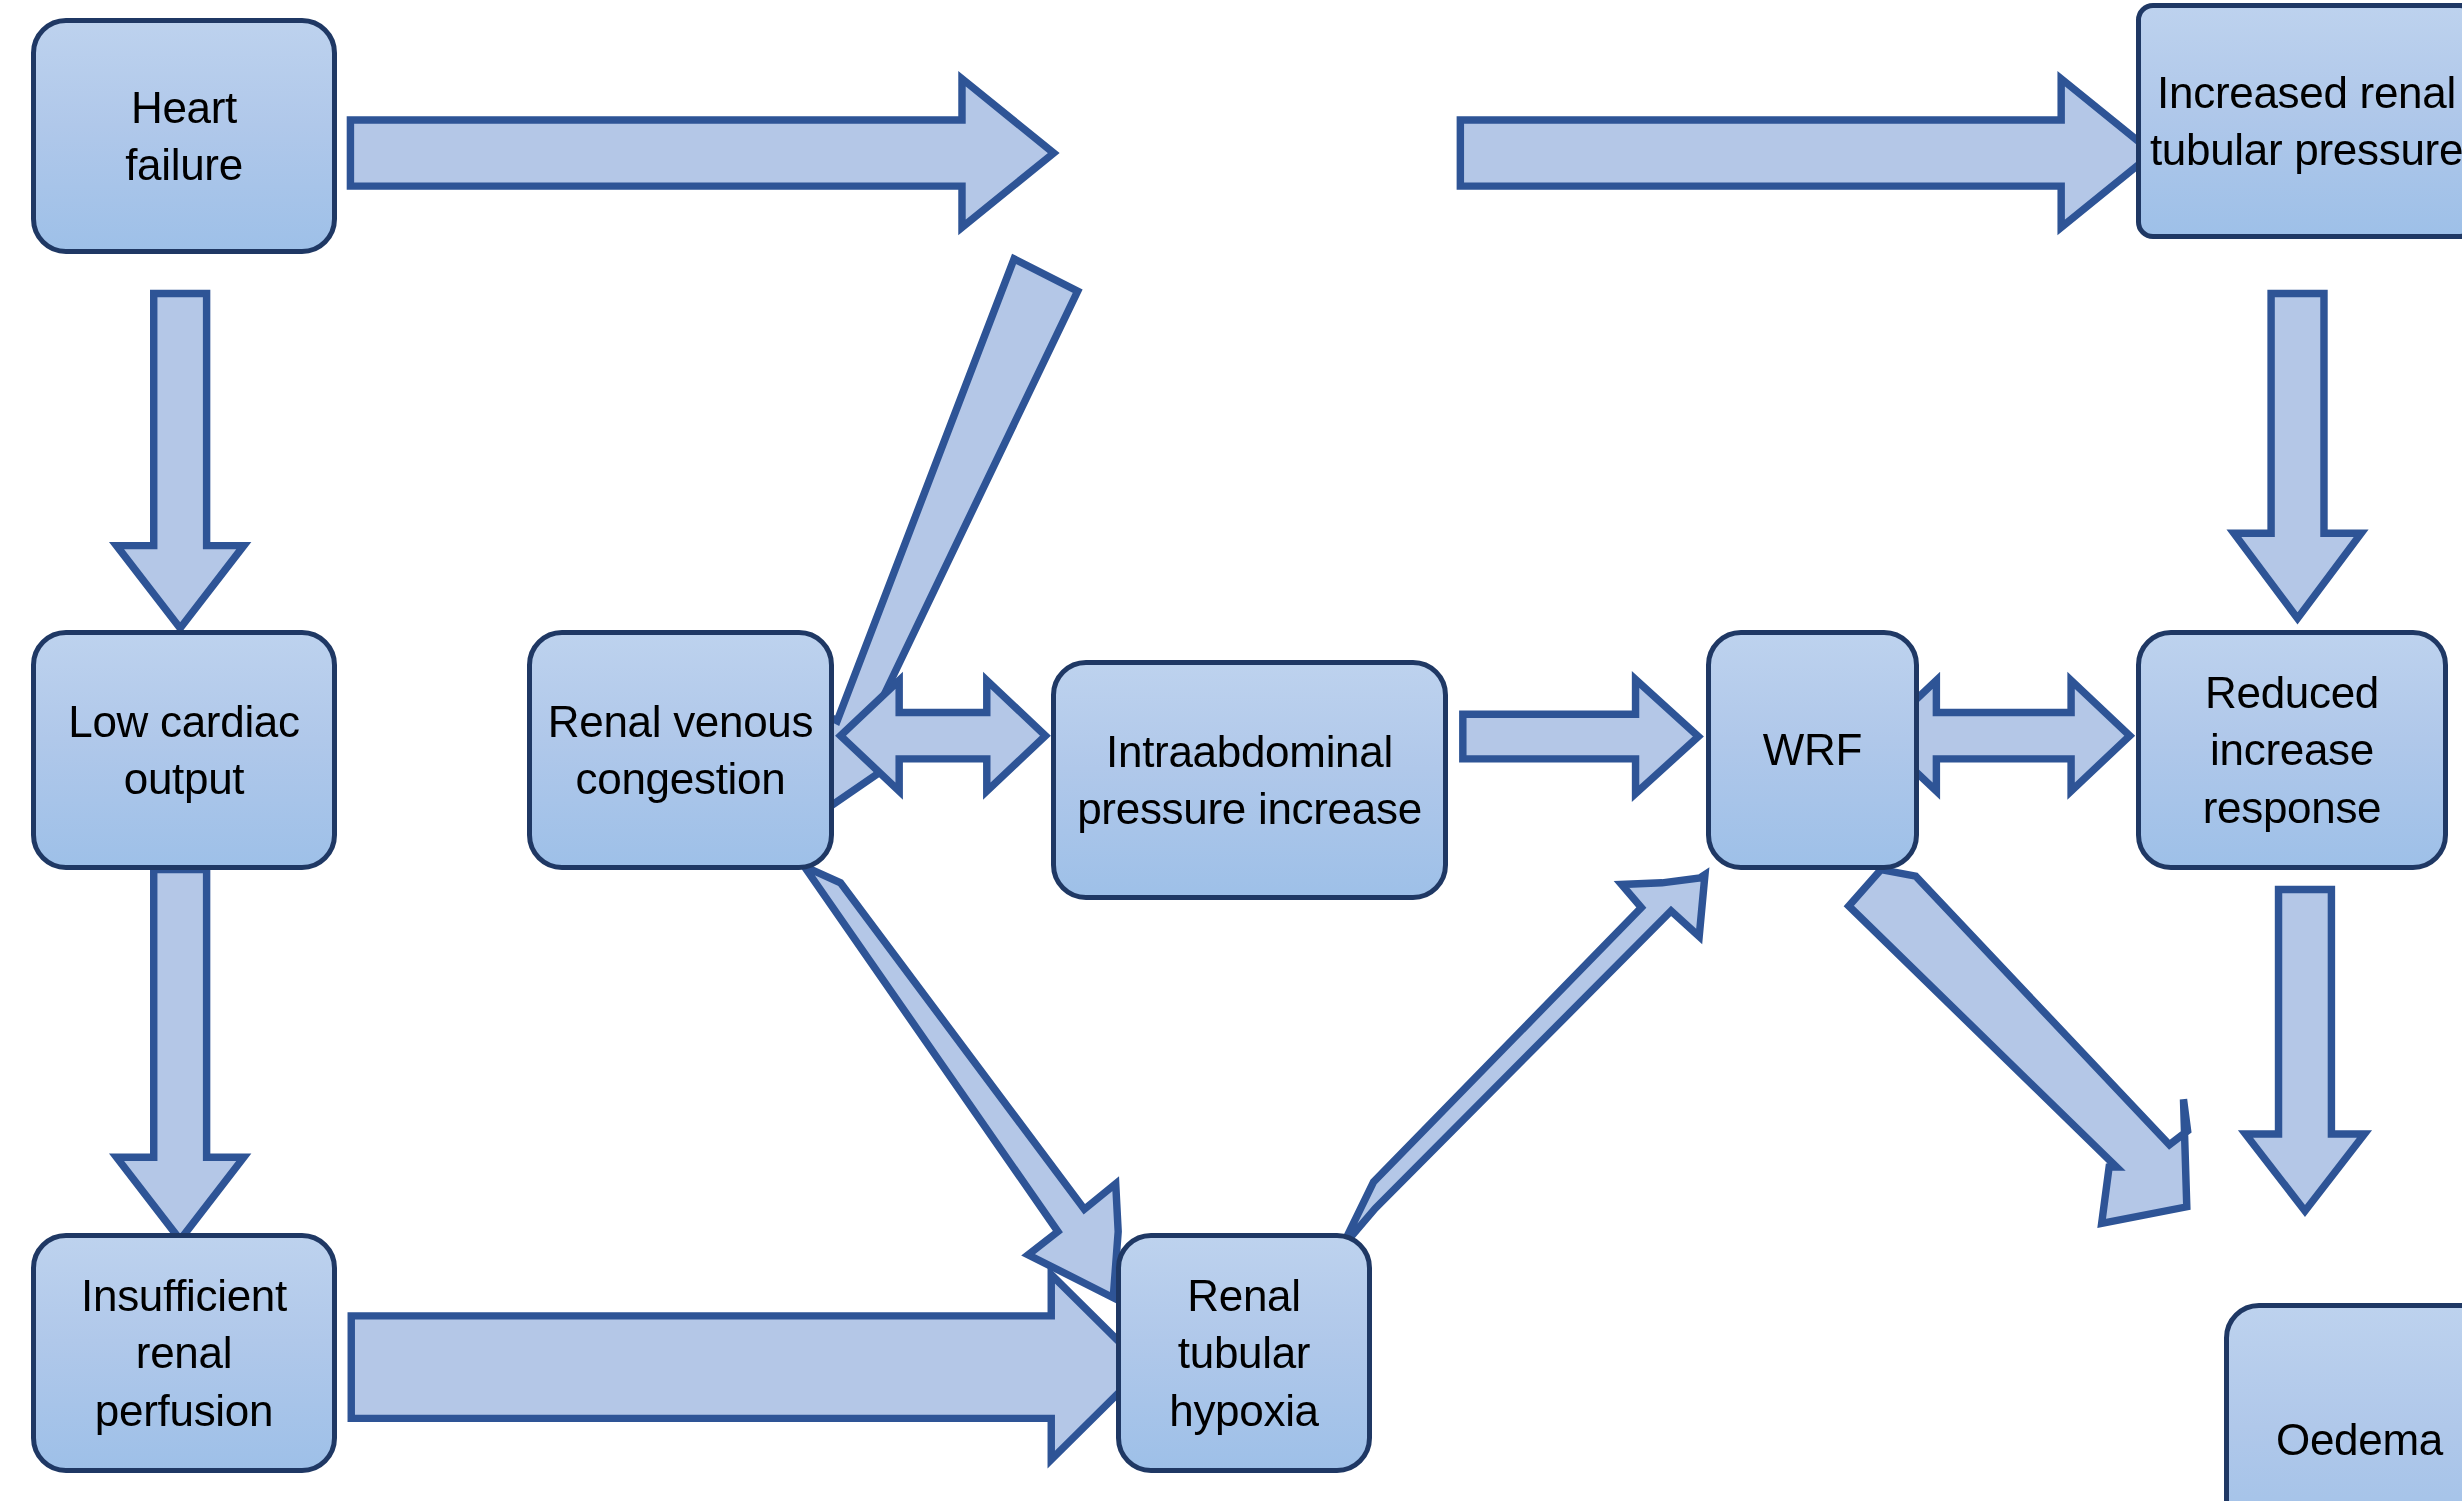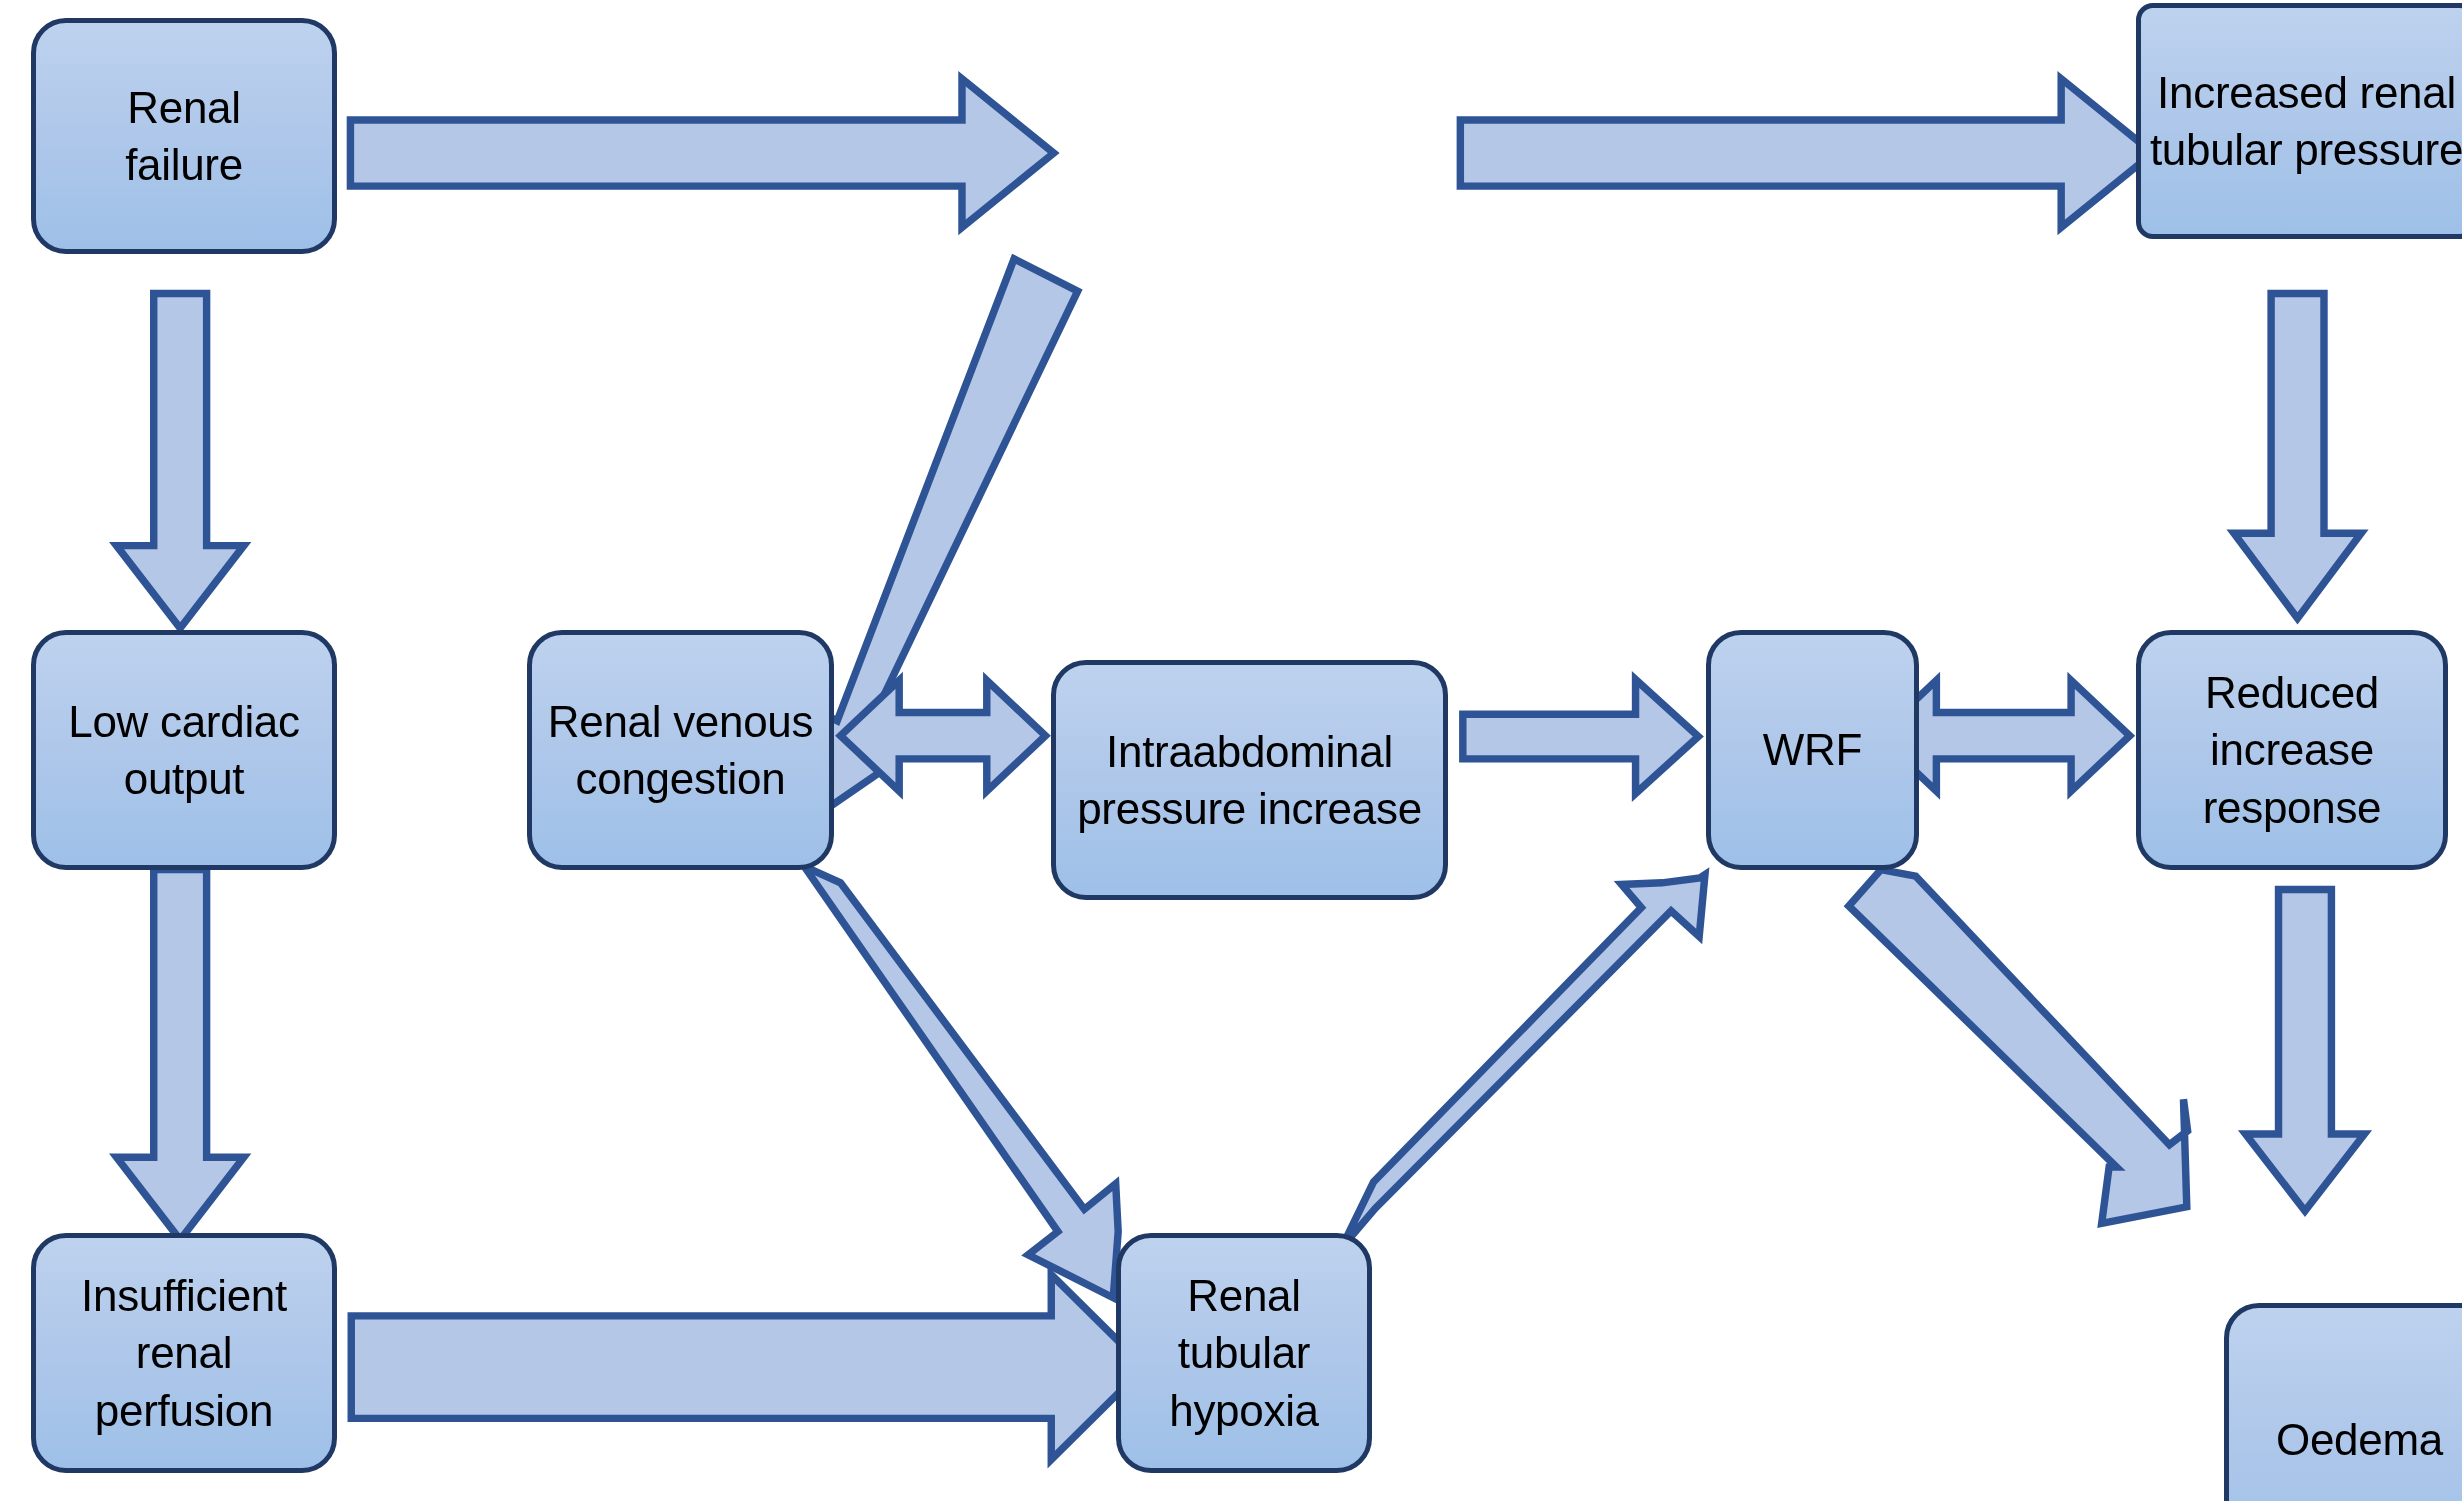--- a/index.html
+++ b/index.html
@@ -71,21 +71,21 @@
 
     <polygon points="1623,1510 1664,1462 2022,1102 2056,1133 2063,1058 2057,1062 2011,1068 1962,1070 1986,1098 1662,1430" fill="#b4c7e7" stroke="#2e5496" stroke-width="9" stroke-linejoin="miter"></polygon>
 
     <polygon points="2276,1052 2318,1060 2625,1385 2647,1368 2642,1330 2646,1460 2543,1480 2552,1412 2561,1412 2237,1096" fill="#b4c7e7" stroke="#2e5496" stroke-width="9" stroke-linejoin="miter"></polygon>
 
     <polygon points="2757,1076 2821,1076 2821,1372 2861,1372 2789,1465 2717,1372 2757,1372" fill="#b4c7e7" stroke="#2e5496" stroke-width="9" stroke-linejoin="miter"></polygon>
 
   </svg>
 
   <div class="node" style="left:31px; top:18px; width:306px; height:236px;">
-    <span style="white-space:pre-line;">Renal
+    <span style="white-space:pre-line;">Heart
 failure</span>
   </div>
 
 
   <div class="node" style="left:2136px; top:3px; width:341px; height:236px;border-radius:17px;">
     <span>Increased renal tubular pressure</span>
   </div>
 
   <div class="node" style="left:31px; top:630px; width:306px; height:240px;">
     <span>Low cardiac output</span>

